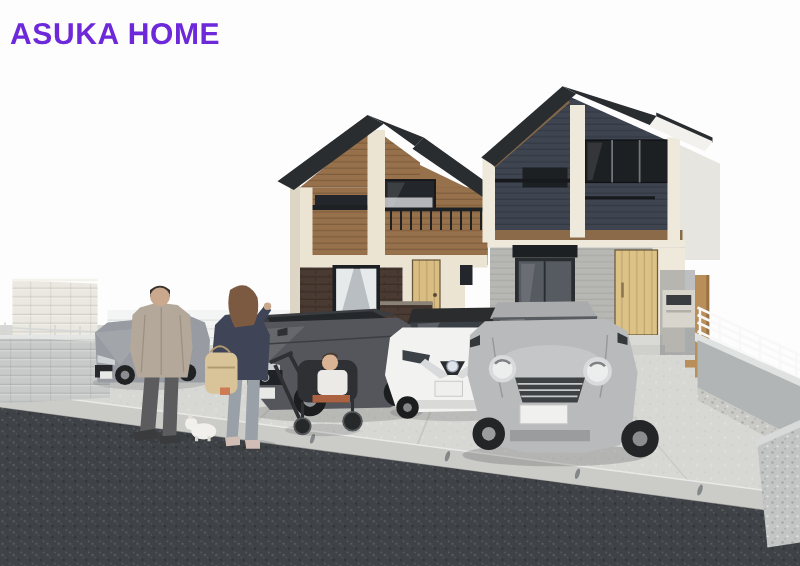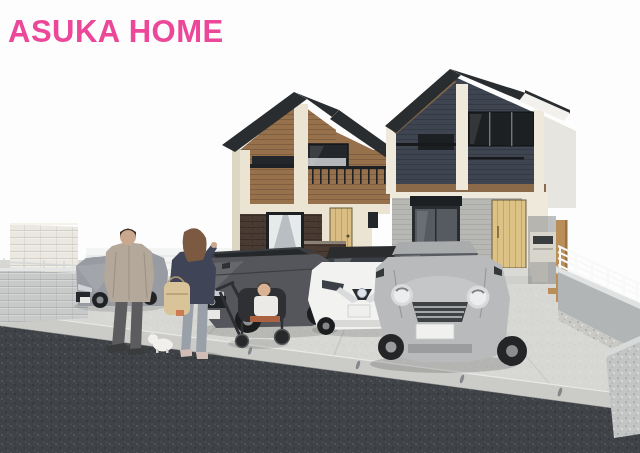--- a/index.html
+++ b/index.html
@@ -3,22 +3,22 @@
 <meta charset="utf-8">
 <style>
   html,body{margin:0;padding:0;background:#ffffff;}
   .stage{
     position:relative;width:640px;height:453px;overflow:hidden;
     background:#ffffff;font-family:"Liberation Sans",sans-serif;
   }
   .stage svg{position:absolute;left:0;top:0;}
   .logo{
     position:absolute;left:8px;top:14px;
-    font-size:31px;font-weight:bold;letter-spacing:.5px;
-    color:#ec4899;user-select:none;white-space:nowrap;
+    font-size:24px;font-weight:bold;letter-spacing:.5px;
+    color:#6d28d9;user-select:none;white-space:nowrap;
   }
 </style>
 </head>
 <body>
 
 <div class="stage">
 
 <svg width="640" height="453" viewBox="0 0 640 453">
   <defs>
     <pattern id="hl5" width="4" height="5" patternUnits="userSpaceOnUse">

